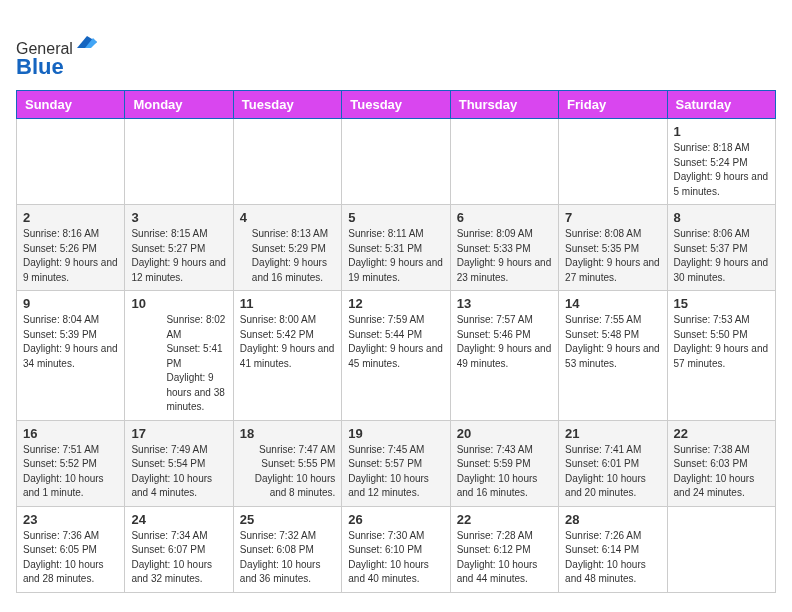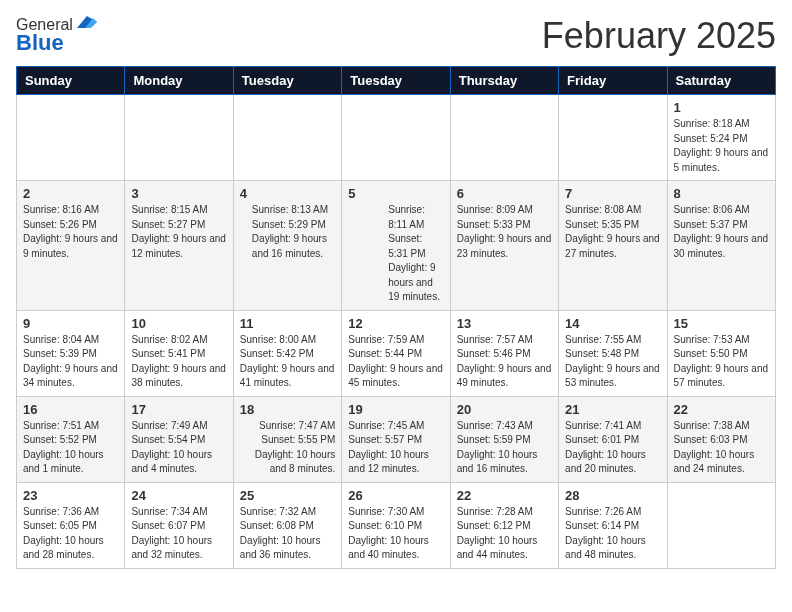--- a/index.html
+++ b/index.html
@@ -35,21 +35,21 @@
     .location-title {
       font-size: 16px;
       color: #555;
     }
     .calendar {
       width: 100%;
       border-collapse: collapse;
       border: 1px solid #ccc;
     }
     .calendar th {
-      background-color: #0f172a;
+      background-color: #d946ef;
       color: #fff;
       text-align: left;
       padding: 6px 8px;
       font-size: 13px;
       border: 1px solid #1565c0;
     }
     .calendar td {
       vertical-align: top;
       border: 1px solid #ccc;
       padding: 5px 6px;
@@ -77,31 +77,30 @@
     }
     .row-white td {
       background: #ffffff;
     }
   </style>
 </head>
 <body>
 
 <div class="header-area">
   <div class="logo">
-    <div style="display:flex;align-items:center;">
+    <div style="display:flex;align-items:flex-start;margin-top:24px;">
       <span class="logo-general">General</span>
       <svg width="22" height="16" viewBox="0 0 22 16" style="margin-left:2px;margin-top:-6px;">
         <polygon points="2,14 12,2 22,8 14,14" fill="#1565c0"></polygon>
         <polygon points="10,14 18,4 22,8 16,14" fill="#42a5f5"></polygon>
       </svg>
     </div>
     <span class="logo-blue" style="font-size:22px;font-weight:bold;color:#1565c0;margin-top:-4px;">Blue</span>
   </div>
   <div class="title-area">
-    <div class="month-title">February 2025</div>
   </div>
 </div>
 
 <table class="calendar">
   <thead>
     <tr>
         <th>Sunday</th>
         <th>Monday</th>
         <th>Tuesday</th>
         <th>Tuesday</th>
@@ -139,21 +138,21 @@
 Daylight: 9 hours and 12 minutes.</div>
         </td>
         <td>
           <span class="day-num">4</span>
           <div class="day-info" style="white-space: pre-line; margin-left: 12px;">Sunrise: 8:13 AM
 Sunset: 5:29 PM
 Daylight: 9 hours and 16 minutes.</div>
         </td>
         <td>
           <span class="day-num">5</span>
-          <div class="day-info" style="white-space: pre-line; margin-left: 40px;">Sunrise: 8:11 AM
+          <div class="day-info" style="white-space: pre-line;">Sunrise: 8:11 AM
 Sunset: 5:31 PM
 Daylight: 9 hours and 19 minutes.</div>
         </td>
         <td>
           <span class="day-num">6</span>
           <div class="day-info" style="white-space: pre-line;">Sunrise: 8:09 AM
 Sunset: 5:33 PM
 Daylight: 9 hours and 23 minutes.</div>
         </td>
         <td>
@@ -171,21 +170,21 @@
       </tr>
       <tr class="row-white">
         <td>
           <span class="day-num">9</span>
           <div class="day-info" style="white-space: pre-line;">Sunrise: 8:04 AM
 Sunset: 5:39 PM
 Daylight: 9 hours and 34 minutes.</div>
         </td>
         <td>
           <span class="day-num">10</span>
-          <div class="day-info" style="white-space: pre-line;">Sunrise: 8:02 AM
+          <div class="day-info" style="white-space: pre-line; margin-left: 35px;">Sunrise: 8:02 AM
 Sunset: 5:41 PM
 Daylight: 9 hours and 38 minutes.</div>
         </td>
         <td>
           <span class="day-num">11</span>
           <div class="day-info" style="white-space: pre-line;">Sunrise: 8:00 AM
 Sunset: 5:42 PM
 Daylight: 9 hours and 41 minutes.</div>
         </td>
         <td>

